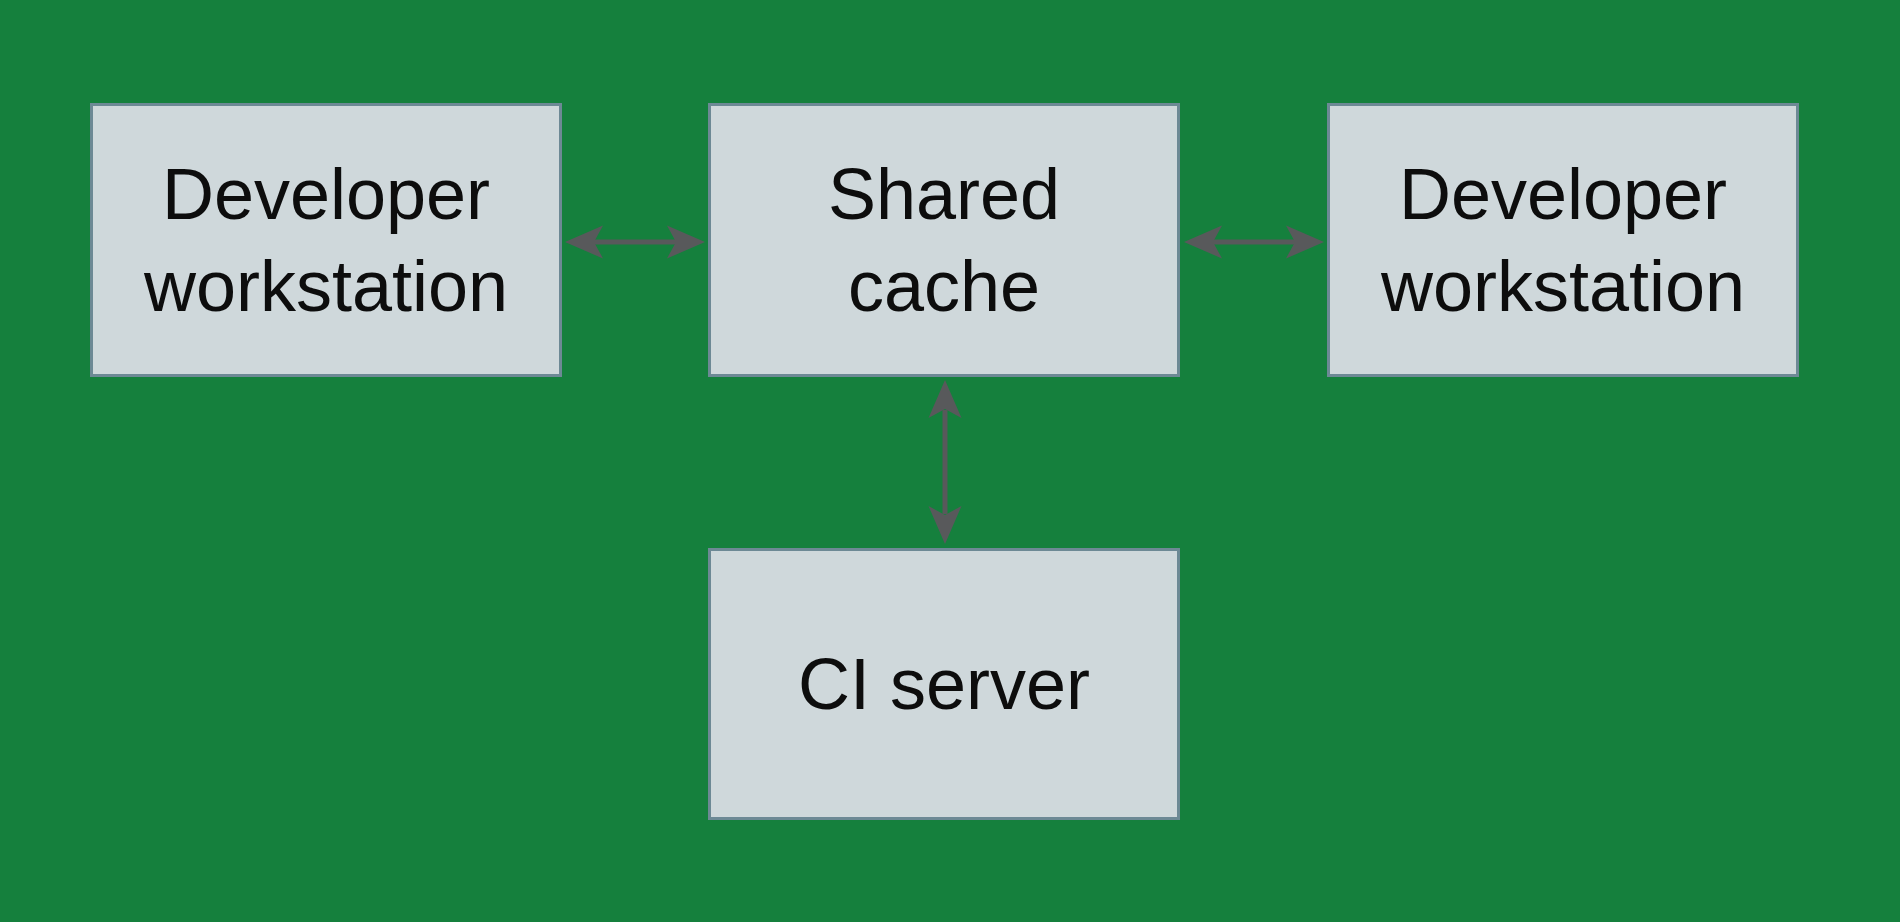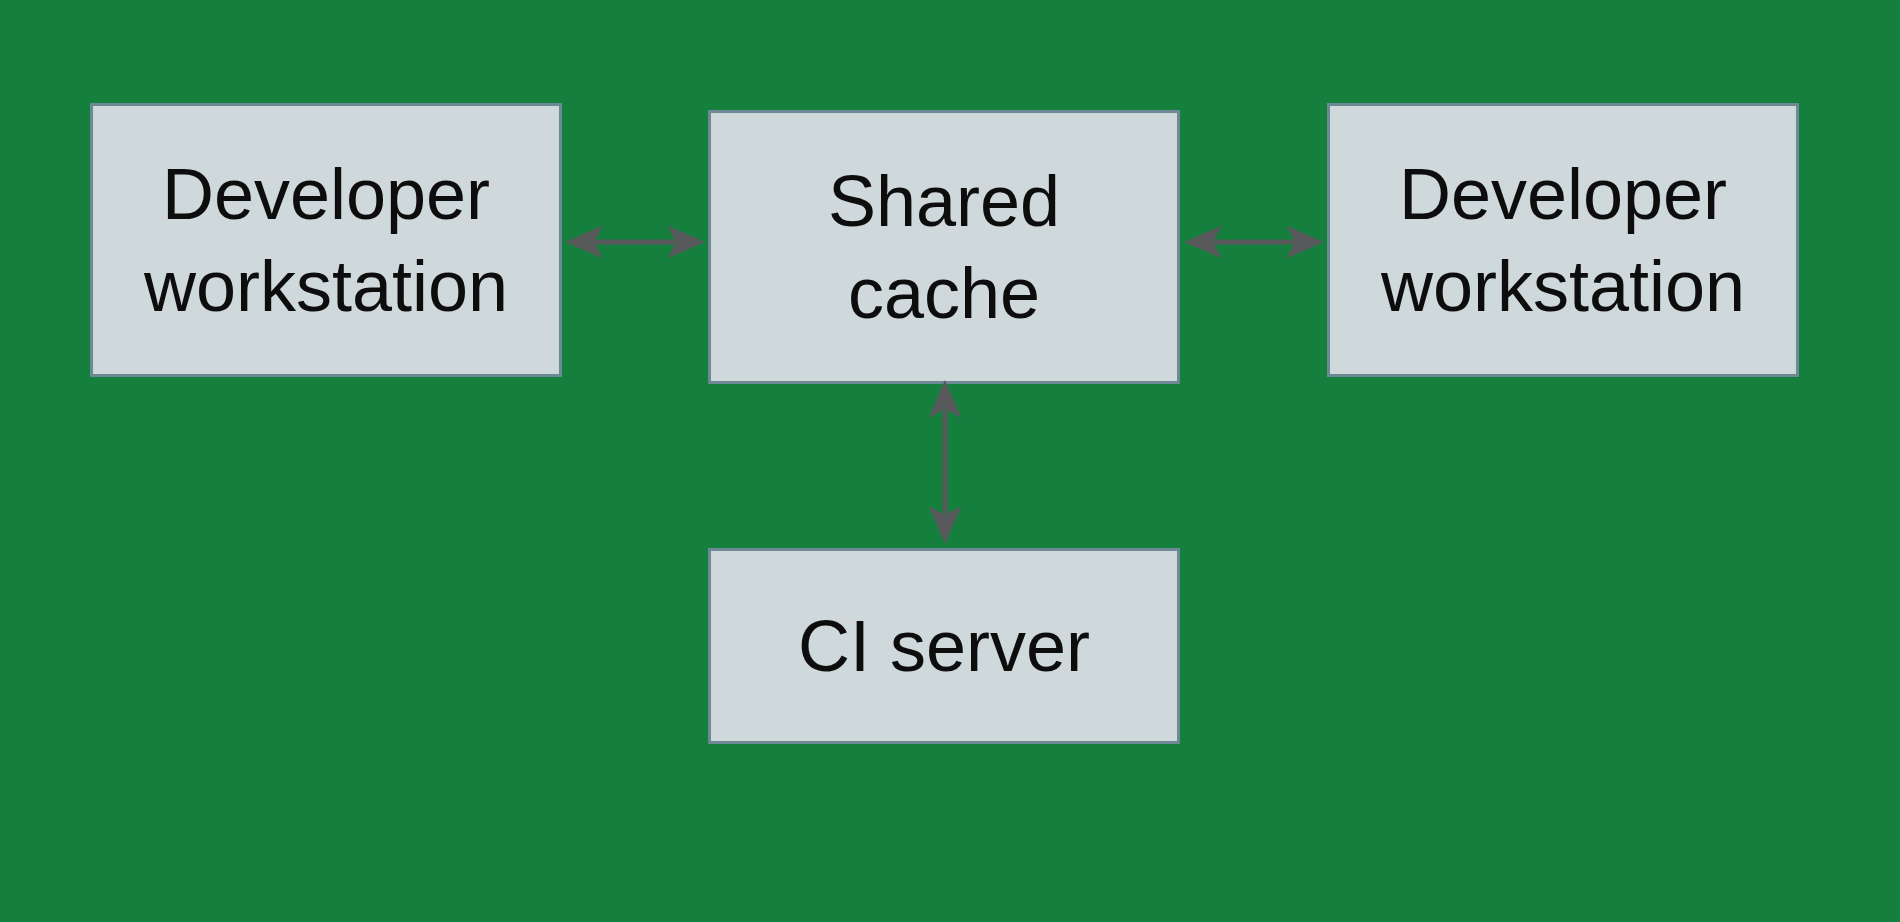--- a/index.html
+++ b/index.html
@@ -33,23 +33,23 @@
   }
   .node-label {
     font-size: 72px;
     line-height: 92px;
     font-weight: 400;
     color: #0d0d0d;
     white-space: pre-line;
     letter-spacing: 0px;
   }
   .node-dev-left   { left: 90px;   top: 103px; width: 472px; height: 274px; }
-  .node-cache      { left: 708px;  top: 110px; width: 472px; height: 274px; }
+  .node-cache      { left: 708px;  top: 103px; width: 472px; height: 274px; }
   .node-dev-right  { left: 1327px; top: 103px; width: 472px; height: 274px; }
-  .node-ci         { left: 708px;  top: 548px; width: 472px; height: 196px; }
+  .node-ci         { left: 708px;  top: 548px; width: 472px; height: 272px; }
 
   .edge { position: absolute; }
   .edge-left     { left: 563px;  top: 222px; width: 144px; height: 40px; }
   .edge-right    { left: 1182px; top: 222px; width: 144px; height: 40px; }
   .edge-vertical { left: 925px;  top: 378px; width: 40px;  height: 168px; }
 
   .edge path { fill: #58595b; stroke: none; }
   .edge line { stroke: #58595b; stroke-width: 5px; }
 </style>
 </head>

